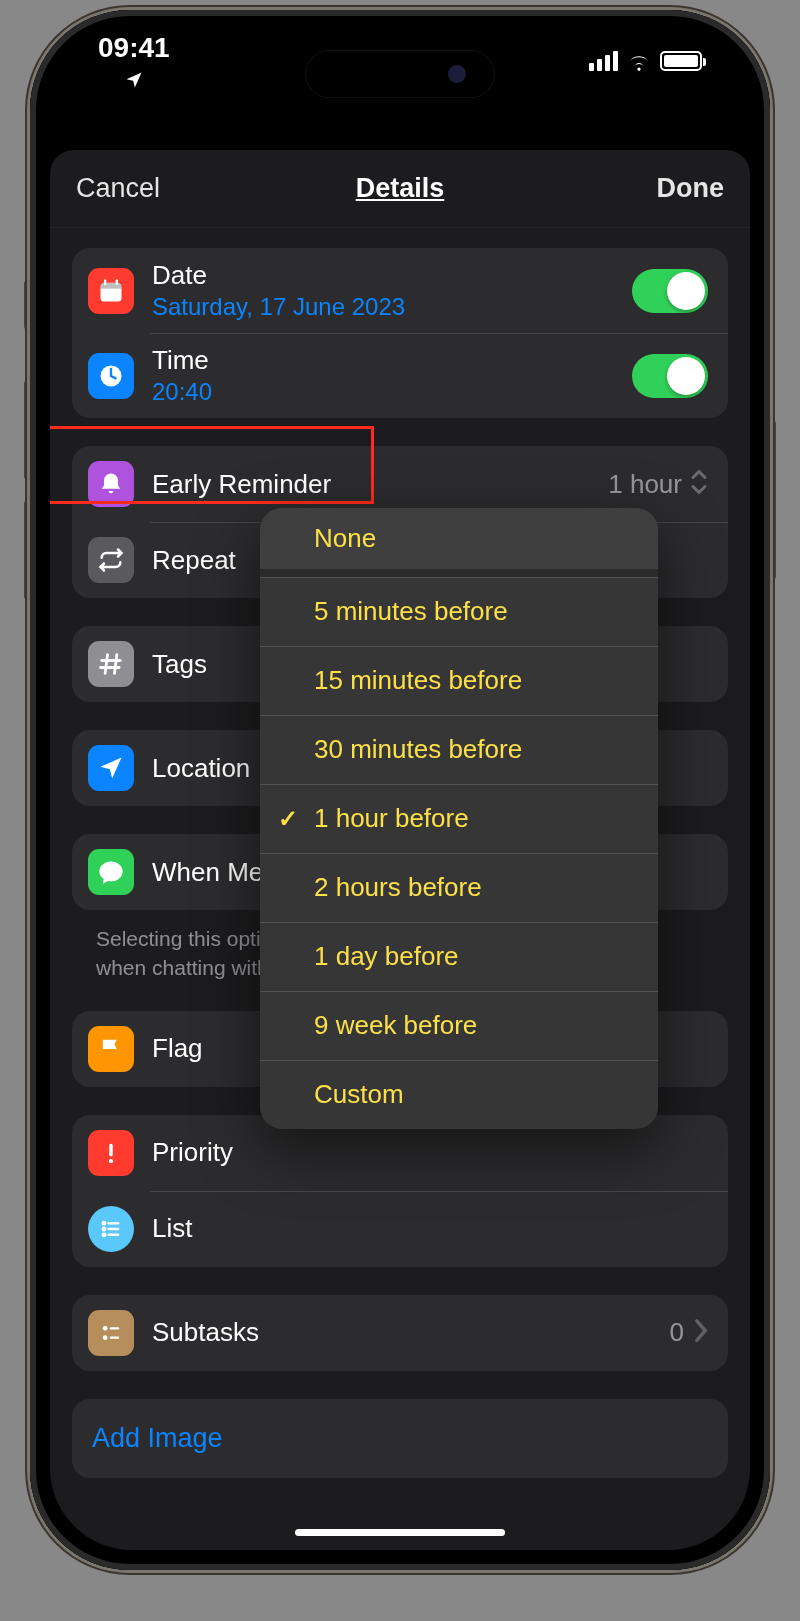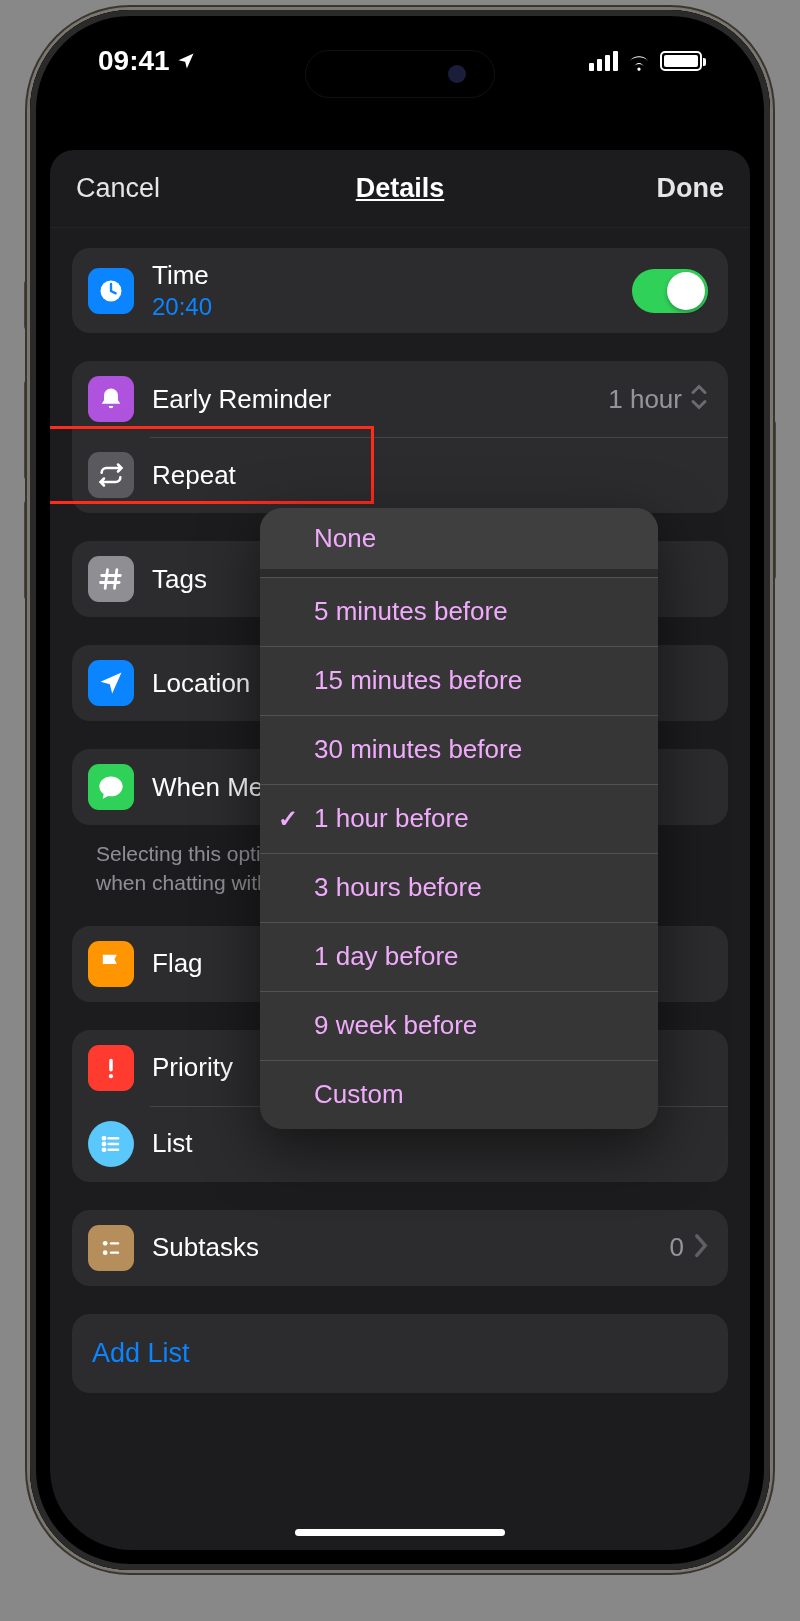--- a/index.html
+++ b/index.html
@@ -43,21 +43,21 @@
   
   .status-bar {
     height: 52px;
     display: flex;
     align-items: center;
     justify-content: space-between;
     padding: 10px 48px 0 48px;
     font-size: 28px;
     font-weight: 600;
   }
-  .status-left { display:flex; align-items:center; gap:6px; }
+  .status-left { display:flex; align-items:center; gap:6px;flex-direction:column; }
   .status-right { display:flex; align-items:center; gap:8px; }
   .dynamic-island {
     position:absolute;
     top:20px; left:50%; transform:translateX(-50%);
     width:190px; height:48px; background:#000; border-radius:30px;
     border:1px solid #111;
   }
   .dynamic-island::after{
     content:""; position:absolute; right:28px; top:50%; transform:translateY(-50%);
     width:18px; height:18px; border-radius:50%; background:#1a1e3a;
@@ -155,21 +155,21 @@
     background:#363636;
     border-radius:22px;
     width:398px;
     box-shadow:0 20px 60px rgba(0,0,0,0.55);
     overflow:hidden;
     z-index:5;
   }
   .popover .opt {
     min-height:69px; display:flex; align-items:center;
     padding:0 24px 0 54px;
-    font-size:26px; color:#f0abfc;
+    font-size:26px; color:#fde047;
     position:relative;
   }
   .popover .opt.sep-after { border-bottom: 8px solid #2b2b2b; }
   .popover .opt + .opt::before{
     content:""; position:absolute; left:0; right:0; top:0; height:1px;
     background:rgba(255,255,255,0.14);
   }
   .popover .opt .check{
     position:absolute; left:18px; font-size:24px; font-weight:700;
   }
@@ -224,20 +224,35 @@
         <div class="nav">
           <span class="btn">Cancel</span>
           <span class="title">Details</span>
           <span class="btn done">Done</span>
         </div>
 
         <div class="content">
 
           <div class="group">
             <div class="row">
+              <div class="icon-sq" style="background:#ff3b30;">
+                <svg viewBox="0 0 24 24" fill="#fff">
+                    <rect x="3" y="5" width="18" height="16" rx="3"></rect>
+                    <rect x="3" y="5" width="18" height="5" fill="rgba(0,0,0,0.25)"></rect>
+                    <rect x="6" y="2" width="2" height="5" rx="1"></rect>
+                    <rect x="16" y="2" width="2" height="5" rx="1"></rect>
+                  </svg>
+              </div>
+              <div class="row-main">
+                <div class="row-label">Date</div>
+                <div class="row-sub">Saturday, 17 June 2023</div>
+              </div>
+              <div class="toggle"></div>
+            </div>
+            <div class="row">
               <div class="icon-sq" style="background:#0a84ff;">
                 <svg viewBox="0 0 24 24" fill="#fff">
                     <circle cx="12" cy="12" r="9"></circle>
                     <path d="M12 6v6l4 2" stroke="#0a84ff" stroke-width="2" fill="none" stroke-linecap="round"></path>
                   </svg>
               </div>
               <div class="row-main">
                 <div class="row-label">Time</div>
                 <div class="row-sub">20:40</div>
               </div>
@@ -373,21 +388,21 @@
               <span class="row-val">0</span>
               <span class="chevron-right">
                 <svg viewBox="0 0 10 18" fill="none" stroke="rgba(235,235,245,0.6)" stroke-width="2.5" stroke-linecap="round">
                     <path d="M2 2l6 7-6 7"></path>
                   </svg>
               </span>
             </div>
           </div>
 
           <div class="group">
-            <div class="add-image">Add List</div>
+            <div class="add-image">Add Image</div>
           </div>
 
           <div class="highlight-box" style="left:-4px; top:198px; width:328px; height:78px;"></div>
 
           <div class="popover" id="popover" style="left:210px; top:280px;">
 
           <div class="opt sep-after">
                 <span>None</span>
               </div>
               <div class="opt">
@@ -397,21 +412,21 @@
                 <span>15 minutes before</span>
               </div>
               <div class="opt">
                 <span>30 minutes before</span>
               </div>
               <div class="opt">
                 <span class="check">✓</span>
                 <span>1 hour before</span>
               </div>
               <div class="opt">
-                <span>3 hours before</span>
+                <span>2 hours before</span>
               </div>
               <div class="opt">
                 <span>1 day before</span>
               </div>
               <div class="opt">
                 <span>9 week before</span>
               </div>
               <div class="opt">
                 <span>Custom</span>
               </div>

